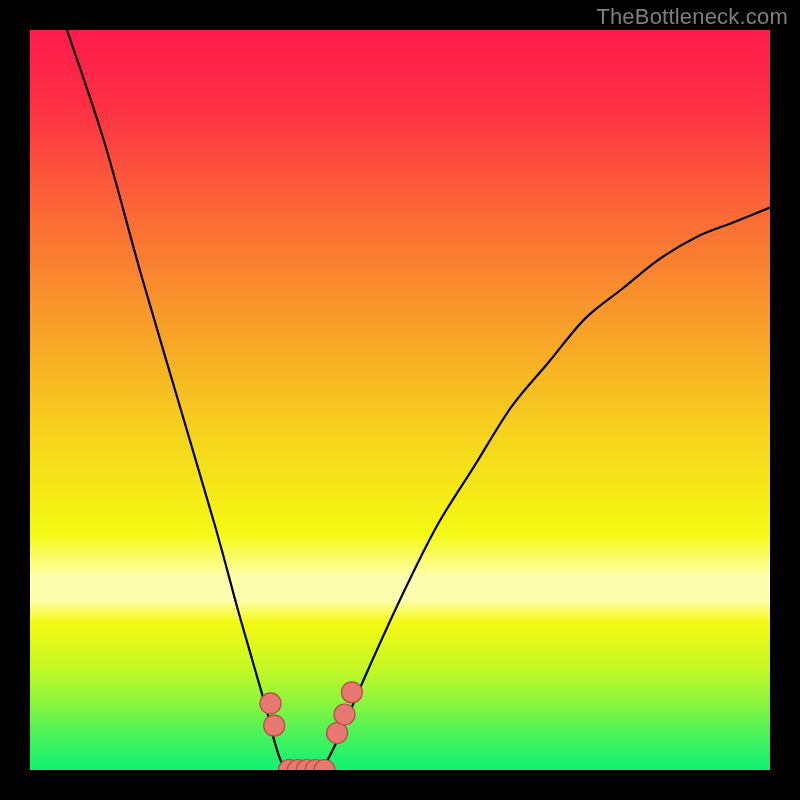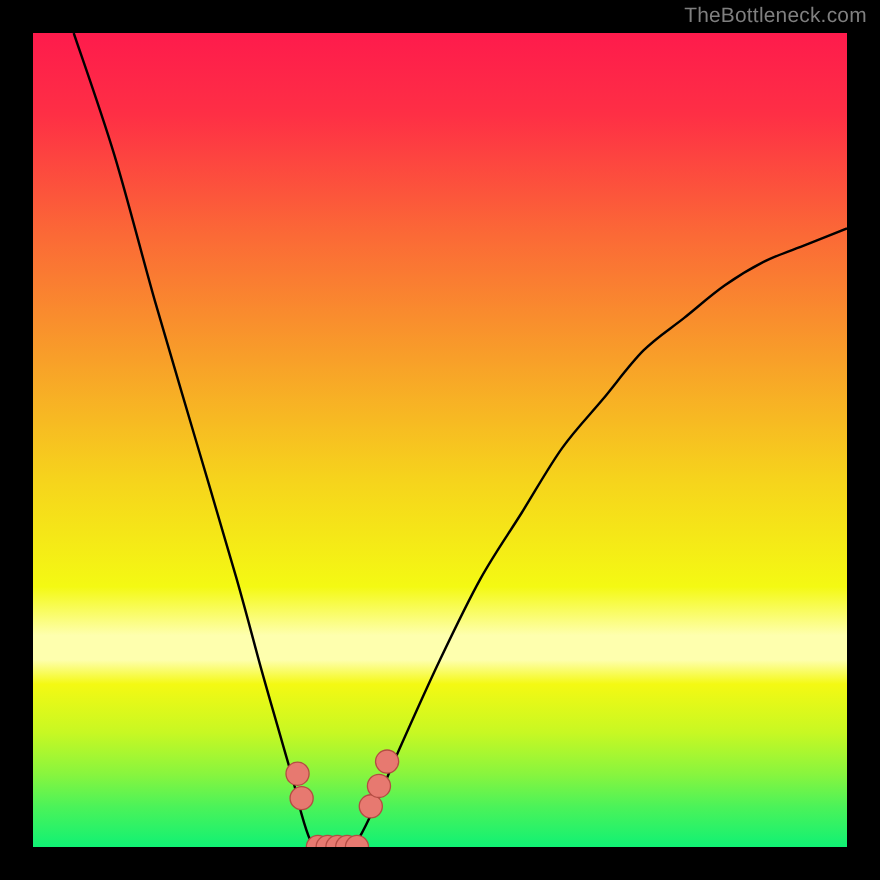--- a/index.html
+++ b/index.html
@@ -15,21 +15,21 @@
     position: relative;
     width: 800px;
     height: 800px;
     background: #000000;
   }
   .watermark {
     position: absolute;
     top: 4px;
     right: 12px;
     color: #7f7f7f;
-    font-size: 19px;
+    font-size: 22px;
     letter-spacing: 0.2px;
     font-weight: 400;
     z-index: 10;
   }
   svg.plot {
     position: absolute;
     left: 30px;
     top: 30px;
     width: 740px;
     height: 740px;

